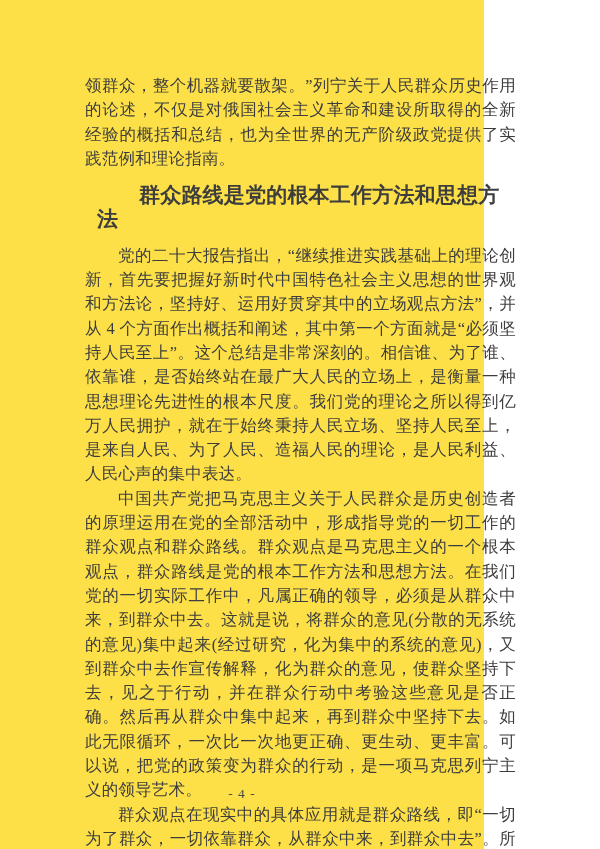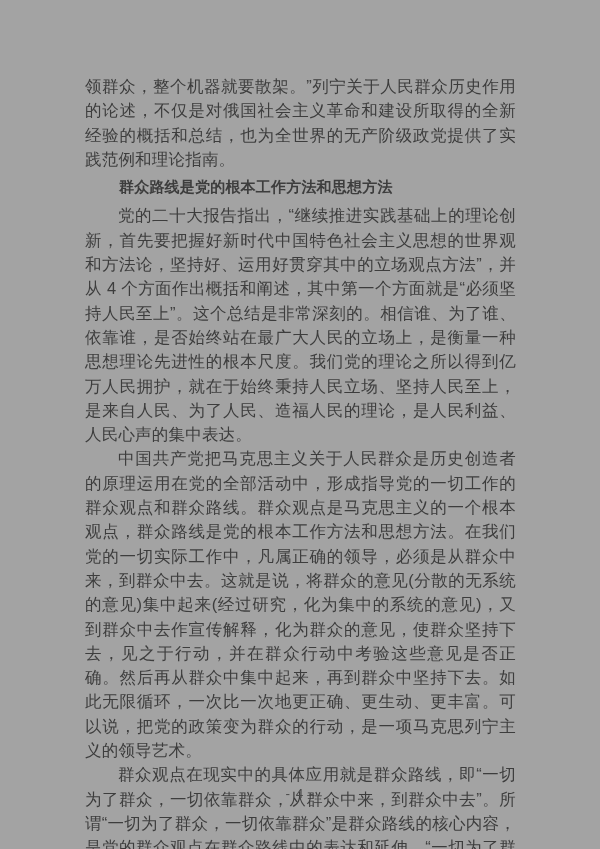--- a/index.html
+++ b/index.html
@@ -5,24 +5,24 @@
   html, body {
     margin: 0;
     padding: 0;
     width: 600px;
     height: 849px;
     background: #ffffff;
     overflow: hidden;
   }
   .page {
     position: relative;
-    width: 600px;
+    width: 484px;
     height: 849px;
-    background: #a3a3a3;
-    font-family: Liberation Sans, sans-serif;
+    background: #fde047;
+    font-family: Liberation Serif, serif;
     color: #3d3d3d;
   }
   .text-block {
     position: absolute;
     left: 85px;
     top: 74px;
     width: 431px;
     font-size: 16.5px;
     line-height: 24.3px;
     text-align: justify;
@@ -31,23 +31,23 @@
   }
   .para {
     margin: 0;
     padding: 0;
     text-indent: 2em;
   }
   .para.no-indent {
     text-indent: 0;
   }
   .heading {
-    margin: 4px;
+    margin: 12px;
     padding: 0;
-    font-size: 15px;
+    font-size: 21px;
     line-height: 24.3px;
     font-weight: bold;
     text-indent: 2em;
     text-align: left;
   }
   .footer {
     position: absolute;
     left: 0;
     top: 786px;
     width: 100%;

